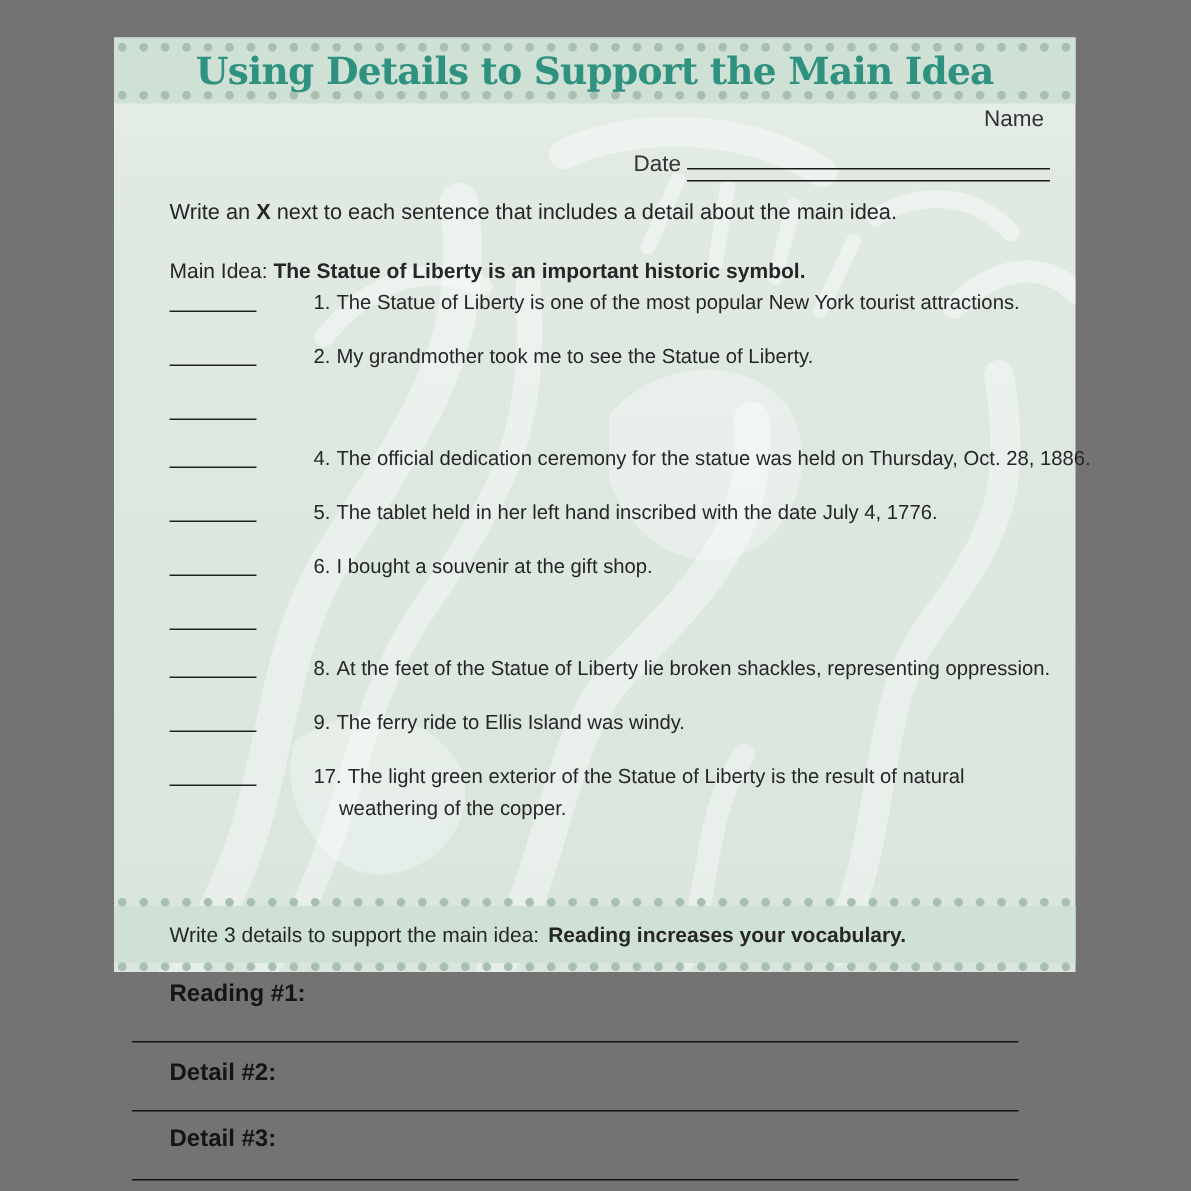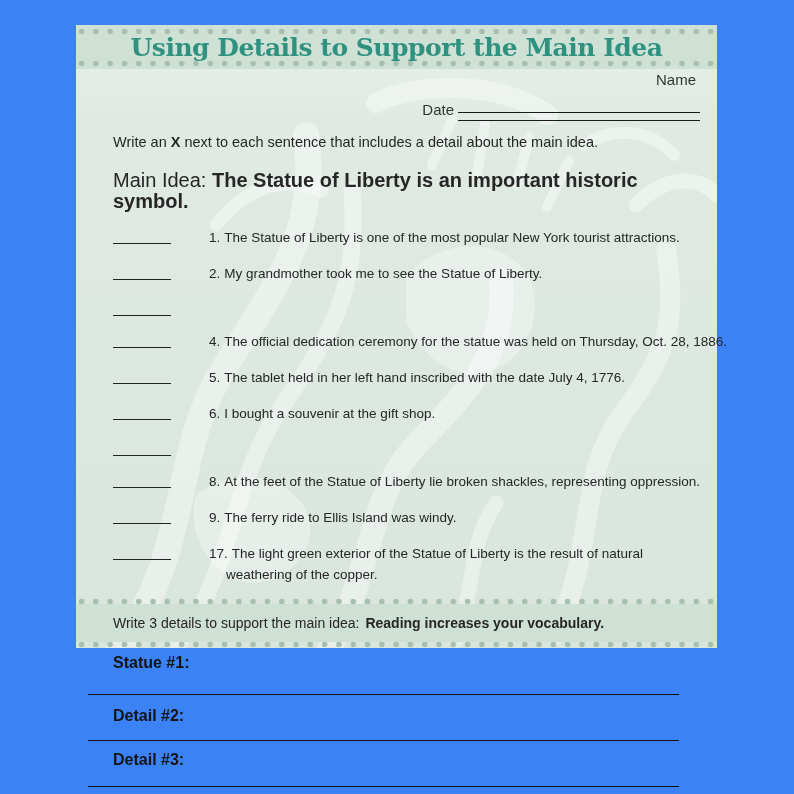--- a/index.html
+++ b/index.html
@@ -1,18 +1,18 @@
 <!DOCTYPE html>
 <html><head>
 <meta charset="utf-8">
 <style>
   * { margin:0; padding:0; box-sizing:border-box; }
   html,body { width:794px; height:794px; background:#ffffff;
     font-family:"Liberation Sans", sans-serif; color:#262626; overflow:hidden; }
-  .page { position:relative; width:794px; height:794px; background:#3b82f6; }
+  .page { position:relative; width:794px; height:794px; background:#737373; }
 
   
   .sheet { position:absolute; left:76px; top:25px; width:641px; height:623px;
     background:linear-gradient(180deg,#e8f0ea 0%, #e0eae3 15%, #d9e5dd 100%); }
   .watermark { position:absolute; left:0; top:0; width:641px; height:623px; z-index:0; }
 
   .dots { position:absolute; left:2px; right:2px; height:7px; z-index:3;
     background-image:radial-gradient(circle at 3.5px 3.5px, #a6bfaf 2.6px, rgba(166,191,175,0) 3.1px);
     background-size:14.3px 7px; background-repeat:repeat-x; }
 
@@ -29,21 +29,21 @@
     justify-content:flex-end; align-items:flex-end; z-index:2; }
   .field-row.name { top:46px;flex-direction:column; }
   .field-row.date { top:74px; }
   .field-label { font-size:15px; color:#333; margin:0 4px 3px 0; }
   .field-line { width:242px; height:22px; border-bottom:1.4px solid #1a1a1a;
     font-size:14px; }
 
   
   .copy { position:absolute; left:37px; top:107px; width:580px; z-index:2; }
   .instruction { font-size:14.5px; line-height:21px; margin-bottom:17px; }
-  .main-idea { font-size:20px; line-height:21px; margin-bottom:15px; }
+  .main-idea { font-size:14px; line-height:21px; }
   .bold { font-weight:bold; }
 
   .item { display:flex; align-items:flex-start; margin-bottom:15px;gap:36px; }
   .answer-blank { flex:none; width:58px; height:17px; margin-right:2px;
     border-bottom:1.4px solid #222; }
   .item-body { font-size:13.5px; line-height:21px; padding-left:17px;
     text-indent:-17px; white-space:nowrap; }
   .item.wrap .item-body { white-space:normal; max-width:520px; }
   .item-num { margin-right:4px; }
 
@@ -154,21 +154,21 @@
       </div>
     </div>
 
     <div class="dots band-dots-top"></div>
     <div class="band"></div>
     <div class="band-text"><span>Write 3 details to support the main idea:</span><span class="bold">Reading increases your vocabulary.</span></div>
     <div class="dots band-dots-bottom"></div>
 
   </div>
 
-  <div class="detail-label d1-label">Statue #1:</div>
+  <div class="detail-label d1-label">Reading #1:</div>
   <div class="detail-line d1-line"></div>
 
   <div class="detail-label d2-label">Detail #2:</div>
   <div class="detail-line d2-line"></div>
 
   <div class="detail-label d3-label">Detail #3:</div>
   <div class="detail-line d3-line"></div>
 
 </div>
 

